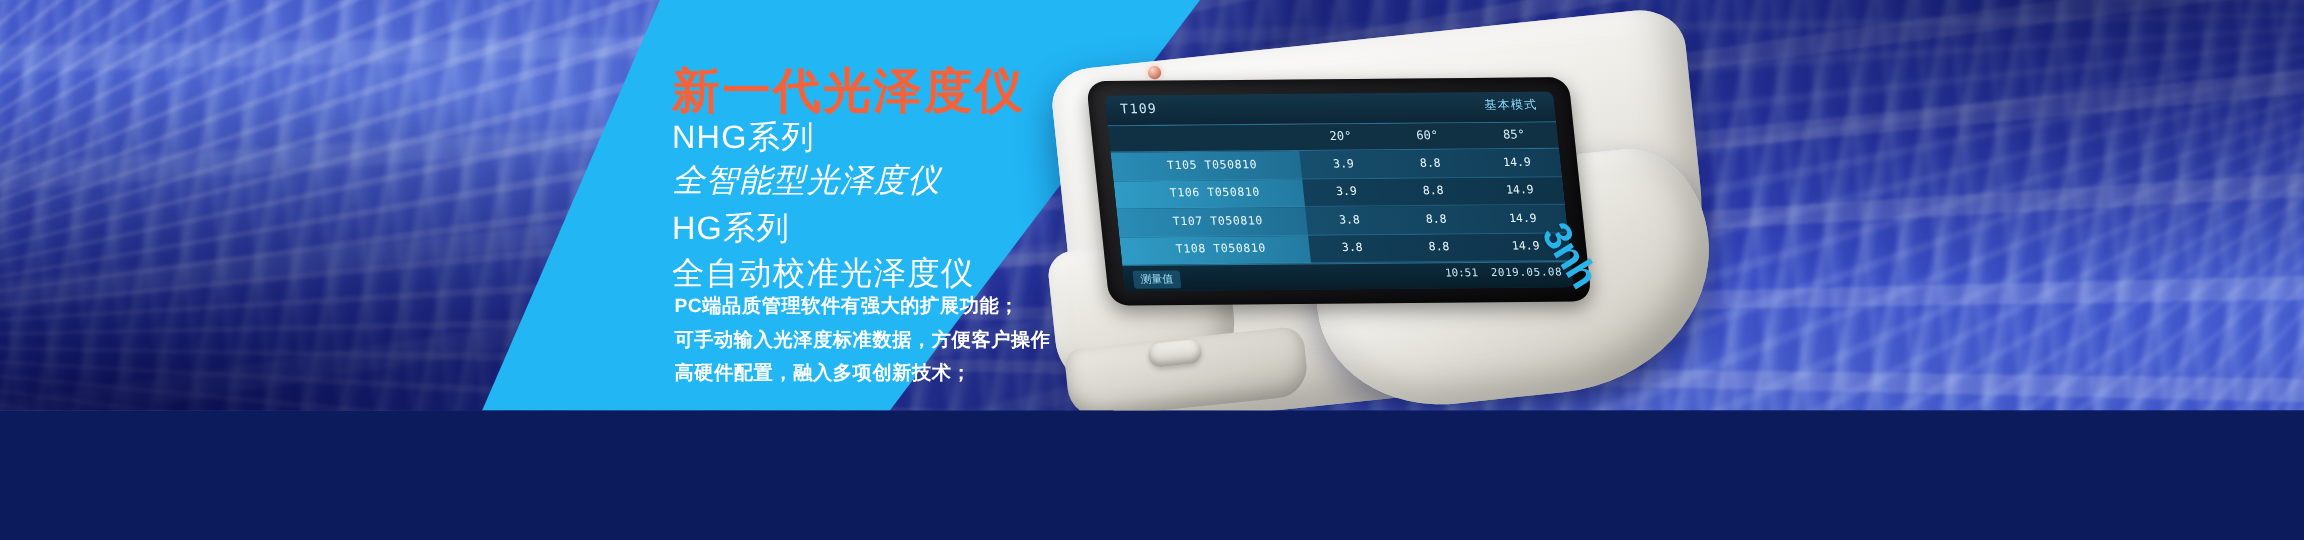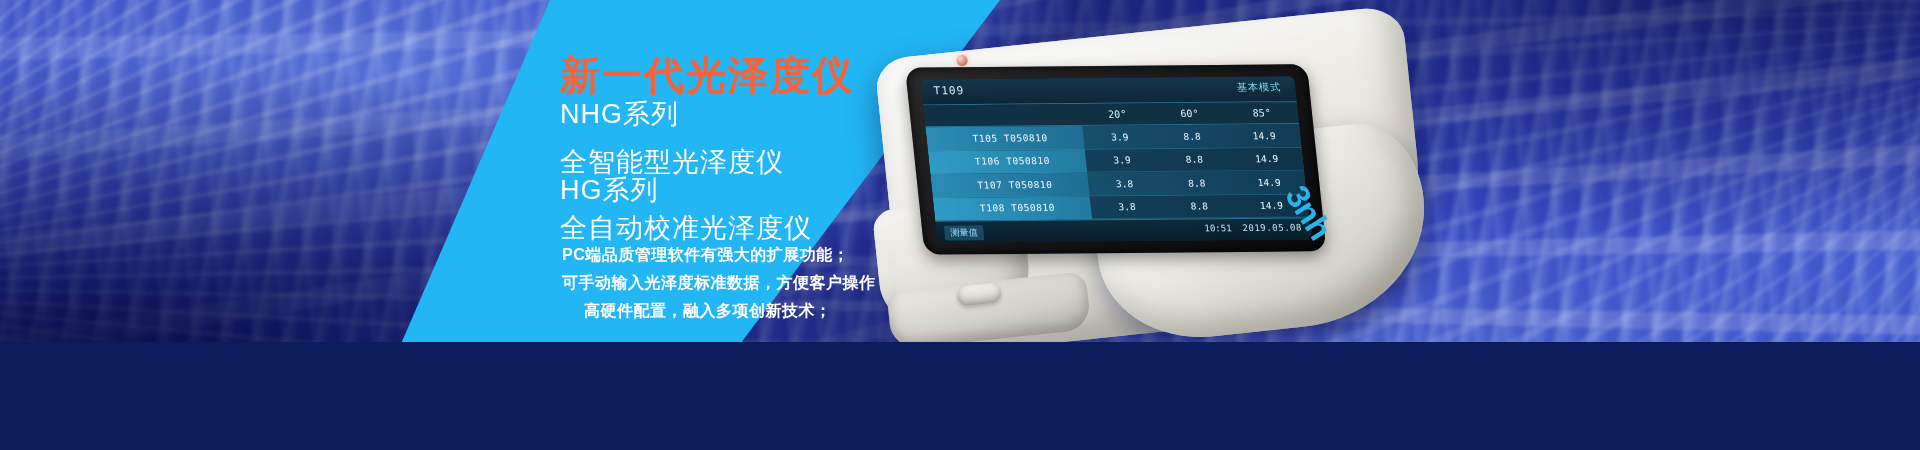--- a/index.html
+++ b/index.html
@@ -97,32 +97,32 @@
     color:#f3623a;
     text-shadow:0 0 1px rgba(255,120,70,.6);
     white-space:nowrap;
   }
   .sub{
     position:absolute; left:0;
     font-size:27px; font-weight:400; color:#ffffff;
     letter-spacing:1px; white-space:nowrap;
   }
   .sub-1{ top:96px; }
-  .sub-2{ top:144px; }
+  .sub-2{ top:132px;font-style:italic; }
   .sub-3{ top:172px; }
   .sub-4{ top:210px; }
 
   .feat{
     position:absolute; left:2px;
     font-size:16px; font-weight:700; color:#ffffff;
     letter-spacing:.5px; white-space:nowrap;
   }
   .feat-1{ top:245px; }
   .feat-2{ top:273px; }
-  .feat-3{ top:301px;margin-left:22px; }
+  .feat-3{ top:301px; }
 
   
   .device{
     position:absolute; left:860px; top:12px;
     width:620px; height:370px;
     transform:rotate(-6deg);
   }
   .body-shell{
     position:absolute; left:30px; top:18px; width:530px; height:300px;
     background:linear-gradient(165deg,#ffffff 0%,#f4f3ef 28%,#e4e2db 58%,#cfcdc4 82%,#b9b7ae 100%);

